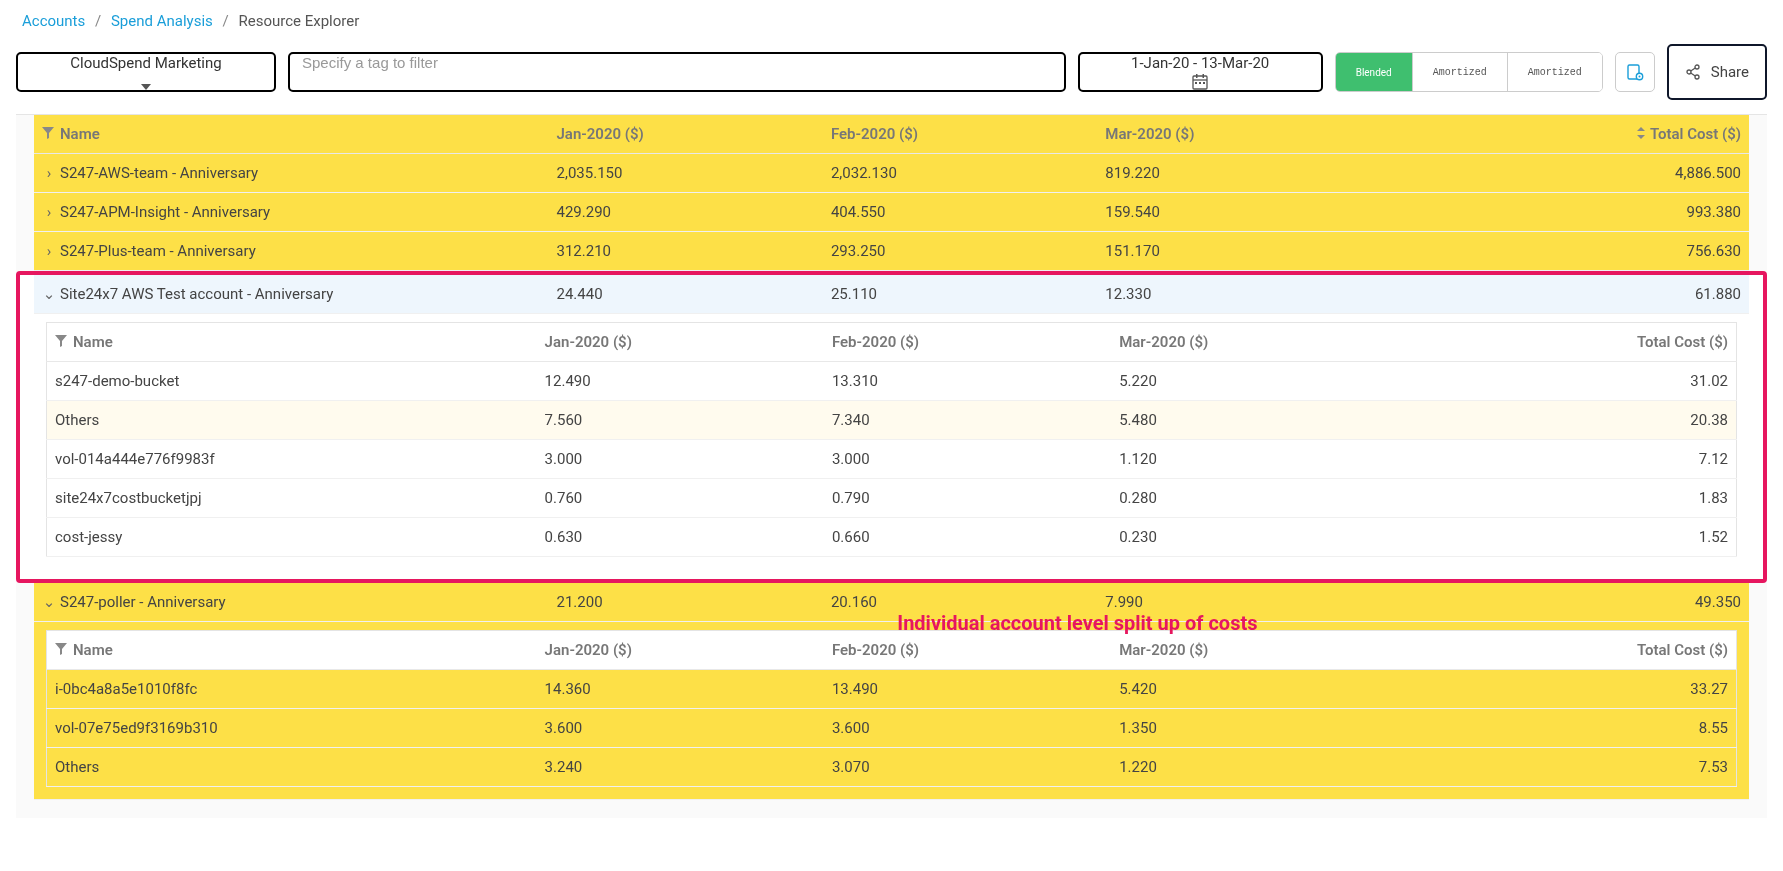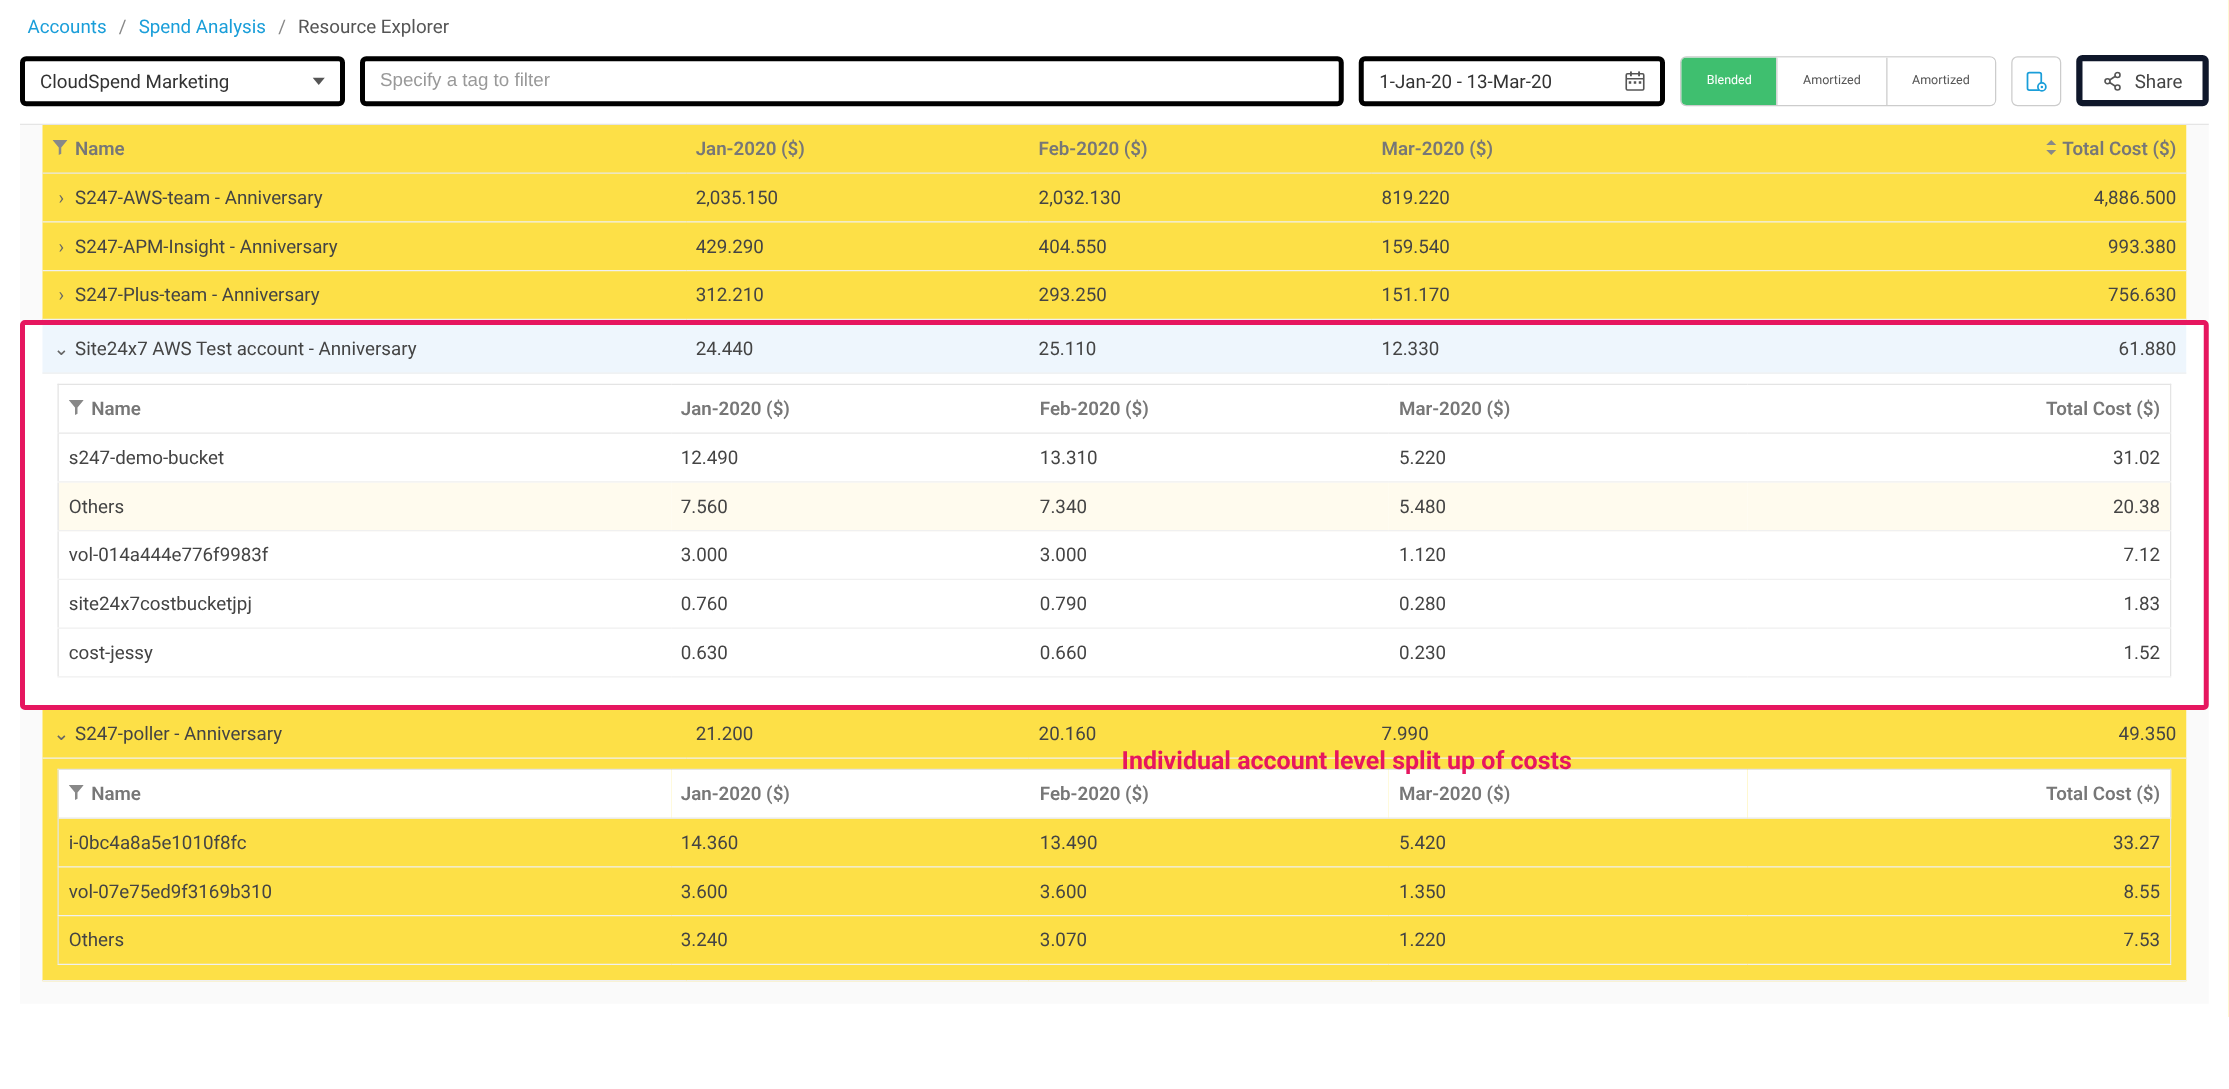--- a/index.html
+++ b/index.html
@@ -22,27 +22,28 @@
   }
   .breadcrumb .sep { margin: 0 6px; color: #888; }
   .breadcrumb .current { color: #555; }
   .toolbar {
     display: flex;
     gap: 12px;
     align-items: center;
     padding: 4px 0 14px 0;
   }
   .select-box, .input-box, .date-box {
-    border: 4px solid #000000;
+    border: 2px solid #000000;
     border-radius: 5px;
     height: 40px;
     display: flex;
     align-items: center;
     padding: 0 12px;
     background: #fff;
+    flex-direction: column;
   }
   .select-box { width: 260px; justify-content: space-between; cursor: pointer; color:#333;}
   .input-box { flex: 1; }
   .input-box input {
     border: none; outline: none;
     width: 100%; font-size: 15px;
     color: #555;
   }
   .input-box input::placeholder { color: #999; }
   .date-box { width: 245px; justify-content: space-between; cursor: pointer; color:#333; }
@@ -55,29 +56,29 @@
   }
   .seg-btn {
     padding: 0 20px;
     display: flex; align-items: center;
     cursor: pointer;
     font-size: 10px;
     color: #555;
     background: #fff;
   }
   .seg-btn.active { background: #3fbf6f; color: #fff; }
-  .seg-btn + .seg-btn { border-left: 1px solid #ccc; }
+  .seg-btn + .seg-btn { border-left: 1px solid #ccc; font-family: Liberation Mono, monospace; }
   .icon-btn {
     width: 40px; height: 40px;
     border: 1px solid #ccc; border-radius: 5px;
     display: flex; align-items: center; justify-content: center;
     cursor: pointer; background:#fff;
   }
   .share-btn {
-    height: 41px; border: 5px solid #0f172a; border-radius: 5px;
+    height: 56px; border: 2px solid #0f172a; border-radius: 5px;
     display: flex; align-items: center; gap: 10px;
     padding: 0 16px; cursor: pointer; background:#fff; color:#444;
   }
   .main-area {
     border-top: 1px solid #e5e5e5;
     background: #fafafa;
     padding: 0 18px 18px 18px;
   }
   .main-inner {
     background: #fde047;

